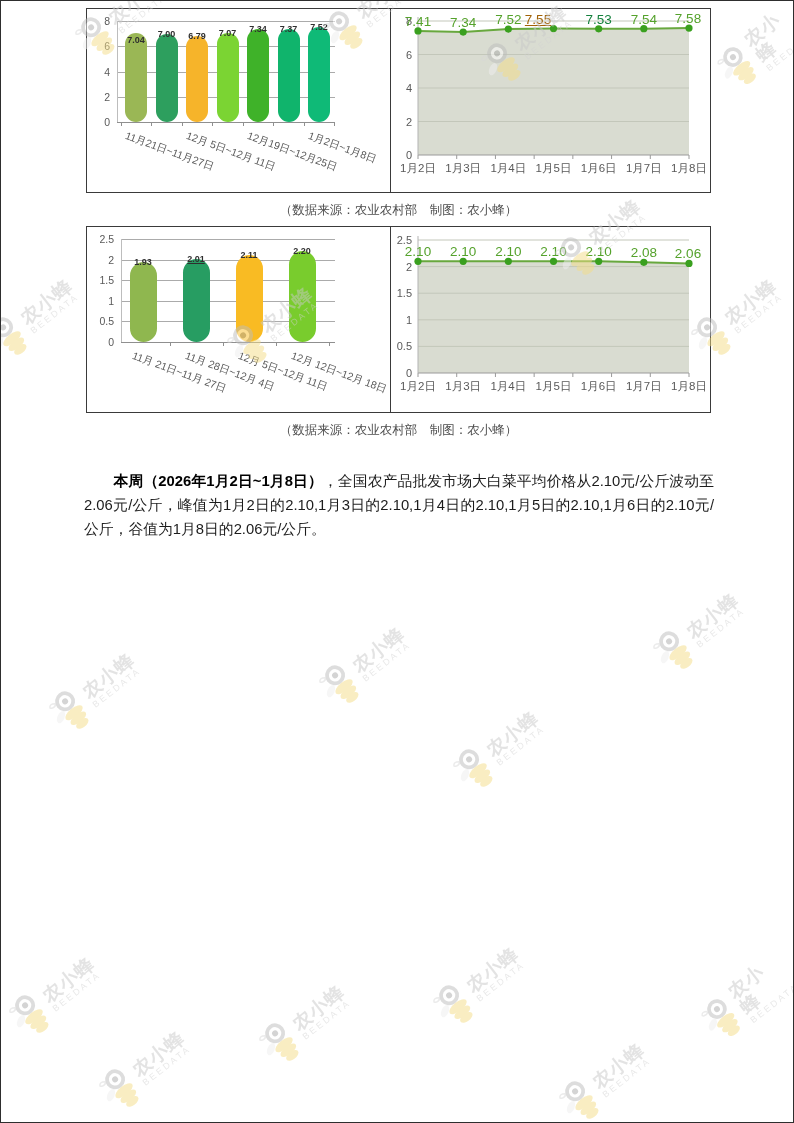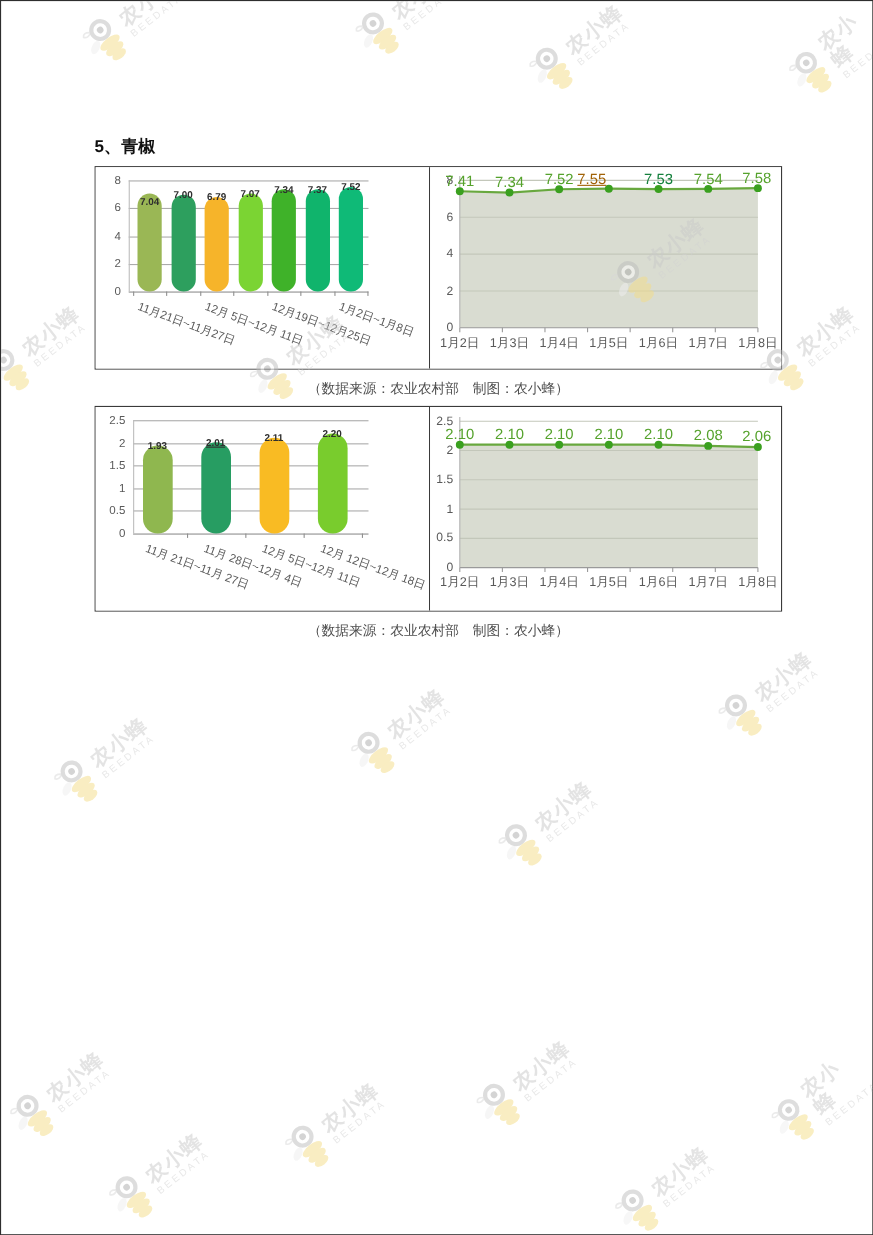--- a/index.html
+++ b/index.html
@@ -345,21 +345,20 @@
         </svg>
         <span class="wm-text">
           <span class="wm-zh">农小蜂</span>
           <span class="wm-en">BEEDATA</span>
         </span>
       </div>
     </div>
 
   <div class="content">
 
-    <h2 class="sec-title first">5、青椒</h2>
 
     <div class="chart-frame f1">
       <div class="cell left" id="chart-0">
           <div class="ytick" style="left: 0px; top: 107px; width: 23px;">0</div>
           <div class="grid" style="left: 30px; top: 87.75px; width: 218px;"></div>
           <div class="ytick" style="left: 0px; top: 81.75px; width: 23px;">2</div>
           <div class="grid" style="left: 30px; top: 62.5px; width: 218px;"></div>
           <div class="ytick" style="left: 0px; top: 56.5px; width: 23px;">4</div>
           <div class="grid" style="left: 30px; top: 37.25px; width: 218px;"></div>
           <div class="ytick" style="left: 0px; top: 31.25px; width: 23px;">6</div>
@@ -523,14 +522,15 @@
           <div class="pt-label" style="left: 97.3333px; top: 17.28px; width: 40px; color: rgb(85, 162, 44);">2.10</div>
           <div class="pt-label" style="left: 142.5px; top: 17.28px; width: 40px; color: rgb(85, 162, 44);">2.10</div>
           <div class="pt-label" style="left: 187.667px; top: 17.28px; width: 40px; color: rgb(85, 162, 44);">2.10</div>
           <div class="pt-label" style="left: 232.833px; top: 18.344px; width: 40px; color: rgb(85, 162, 44);">2.08</div>
           <div class="pt-label" style="left: 277px; top: 19.408px; width: 40px; color: rgb(85, 162, 44);">2.06</div>
         </div>
     </div>
 
     <div class="src-caption">（数据来源：农业农村部　制图：农小蜂）</div>
 
+    <p class="body-para para-gap"><b>本周（2026年1月2日~1月8日）</b><span>，全国农产品批发市场大白菜平均价格从2.10元/公斤波动至2.06元/公斤，峰值为1月2日的2.10,1月3日的2.10,1月4日的2.10,1月5日的2.10,1月6日的2.10元/公斤，谷值为1月8日的2.06元/公斤。</span></p>
   </div>
 </div>
 
 </body></html>

